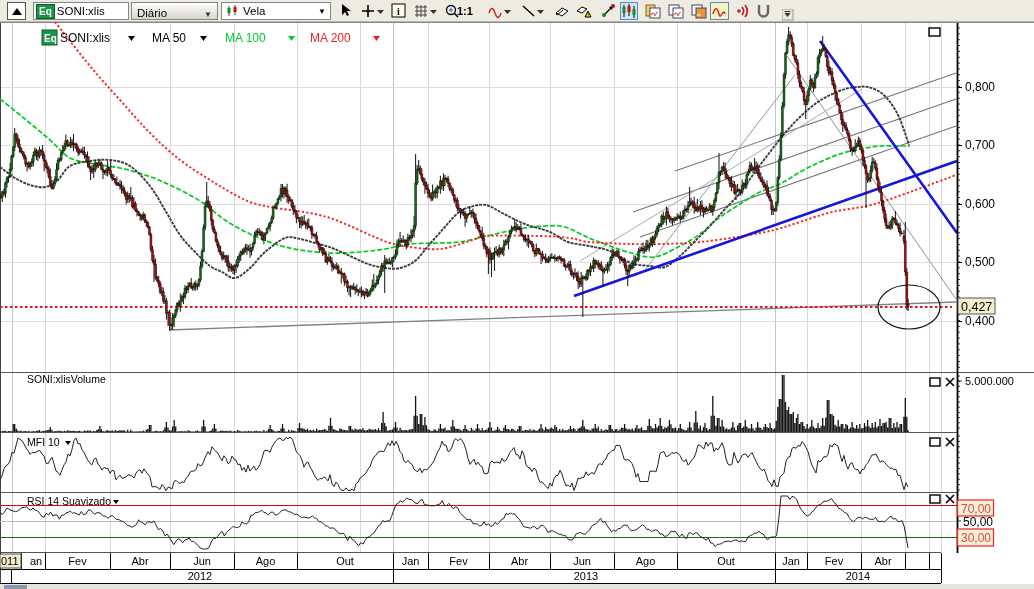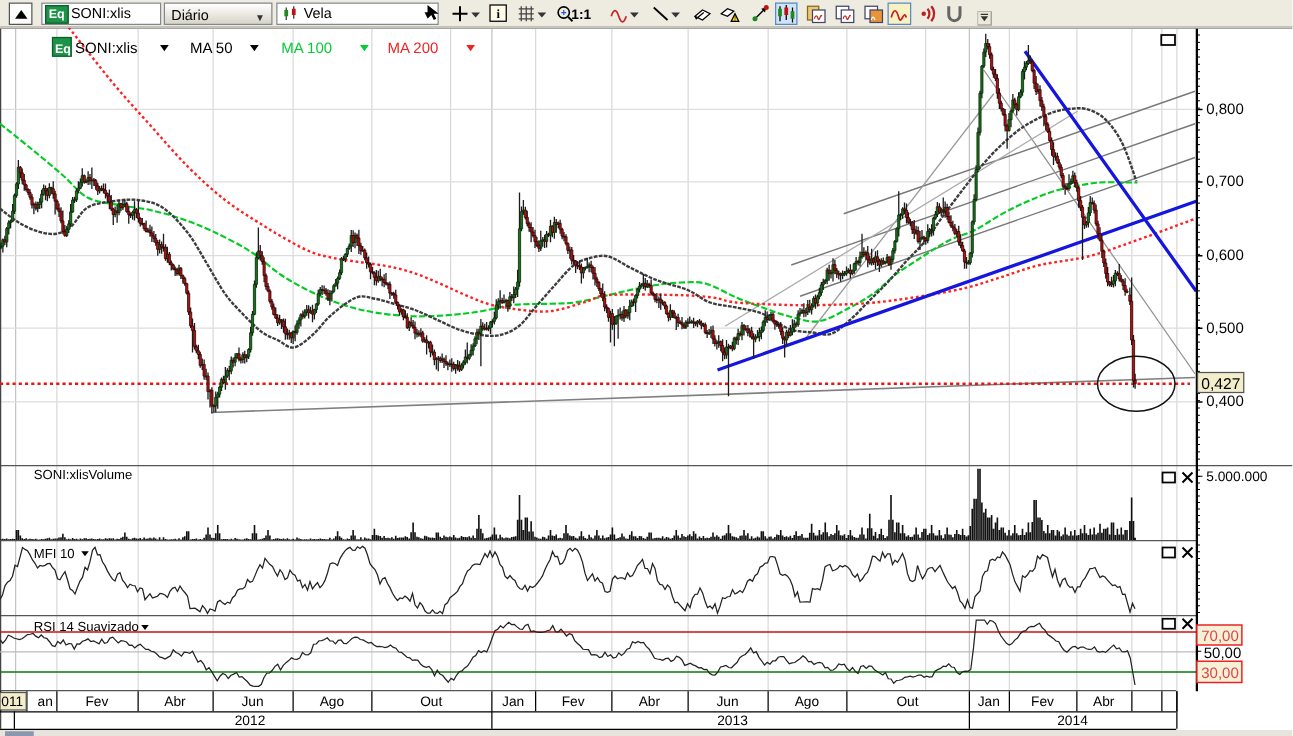--- a/index.html
+++ b/index.html
@@ -117,21 +117,21 @@
       <span class="tri-up"></span>
     </div>
 <div class="tfield" style="left:33px;width:96px">
       <span class="eqb">Eq</span>
       <span style="margin-left:2px">SONI:xlis</span>
     </div>
 <div class="dd" style="left:131px;width:87px">
       <span style="padding-left:5px">Diário</span>
       <span class="dar">▼</span>
     </div>
-<div class="tfield" style="left:221px;width:130px">
+<div class="tfield" style="left:221px;width:110px">
       <svg width="12" height="14" style="margin-left:4px">
         <path d="M3,2v10M9,1v10" stroke="#333" stroke-width="1"></path>
         <rect x="1.5" y="4" width="3" height="5" fill="#1e8a1e"></rect>
         <rect x="7.5" y="3" width="3" height="5" fill="#c01010"></rect>
       </svg>
       <span style="margin-left:5px">Vela</span>
       <span class="dar" style="color:#000">▼</span>
     </div>
 <div class="tic" style="left:338px;width:17px">
       <svg width="15" height="16">

